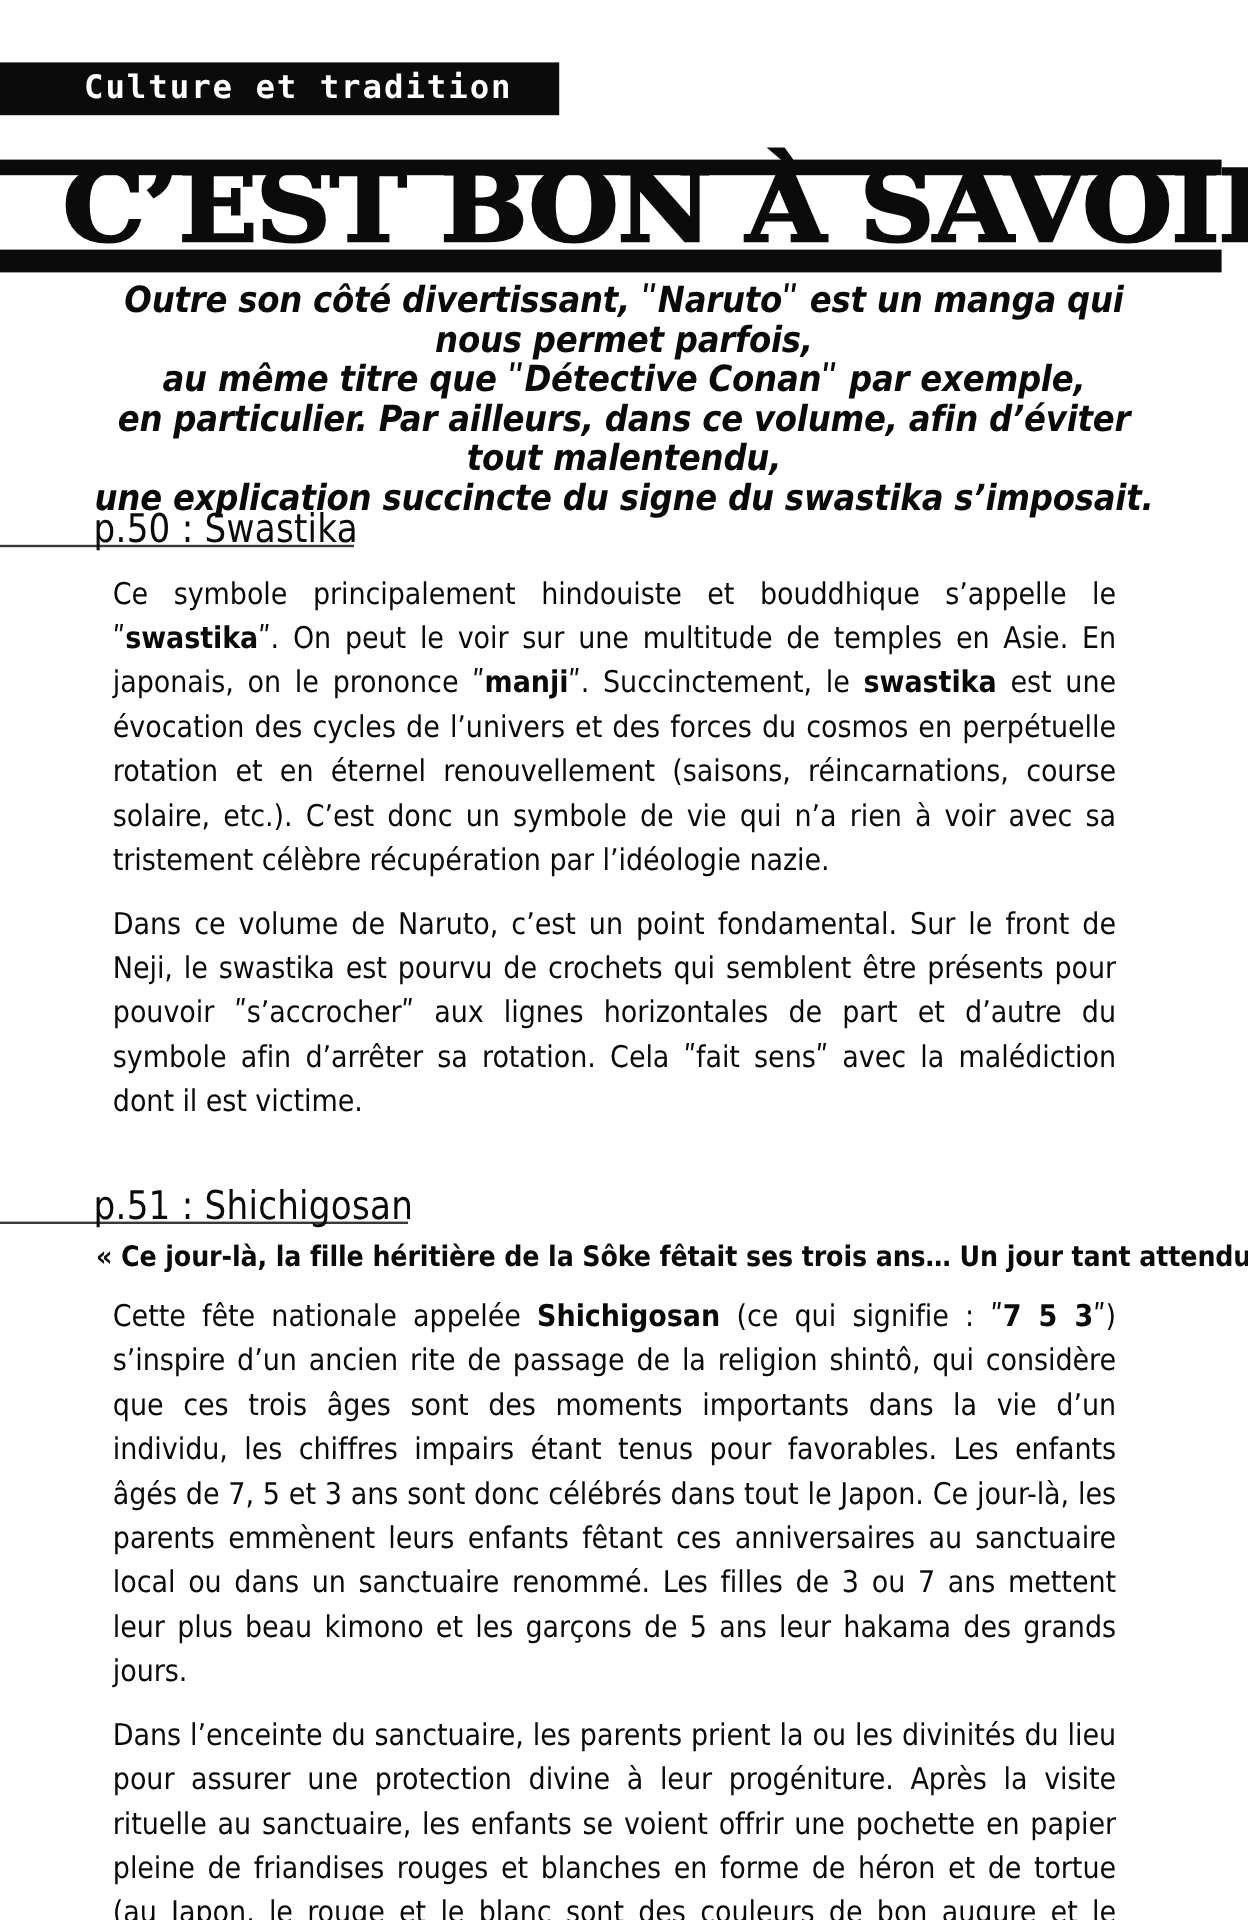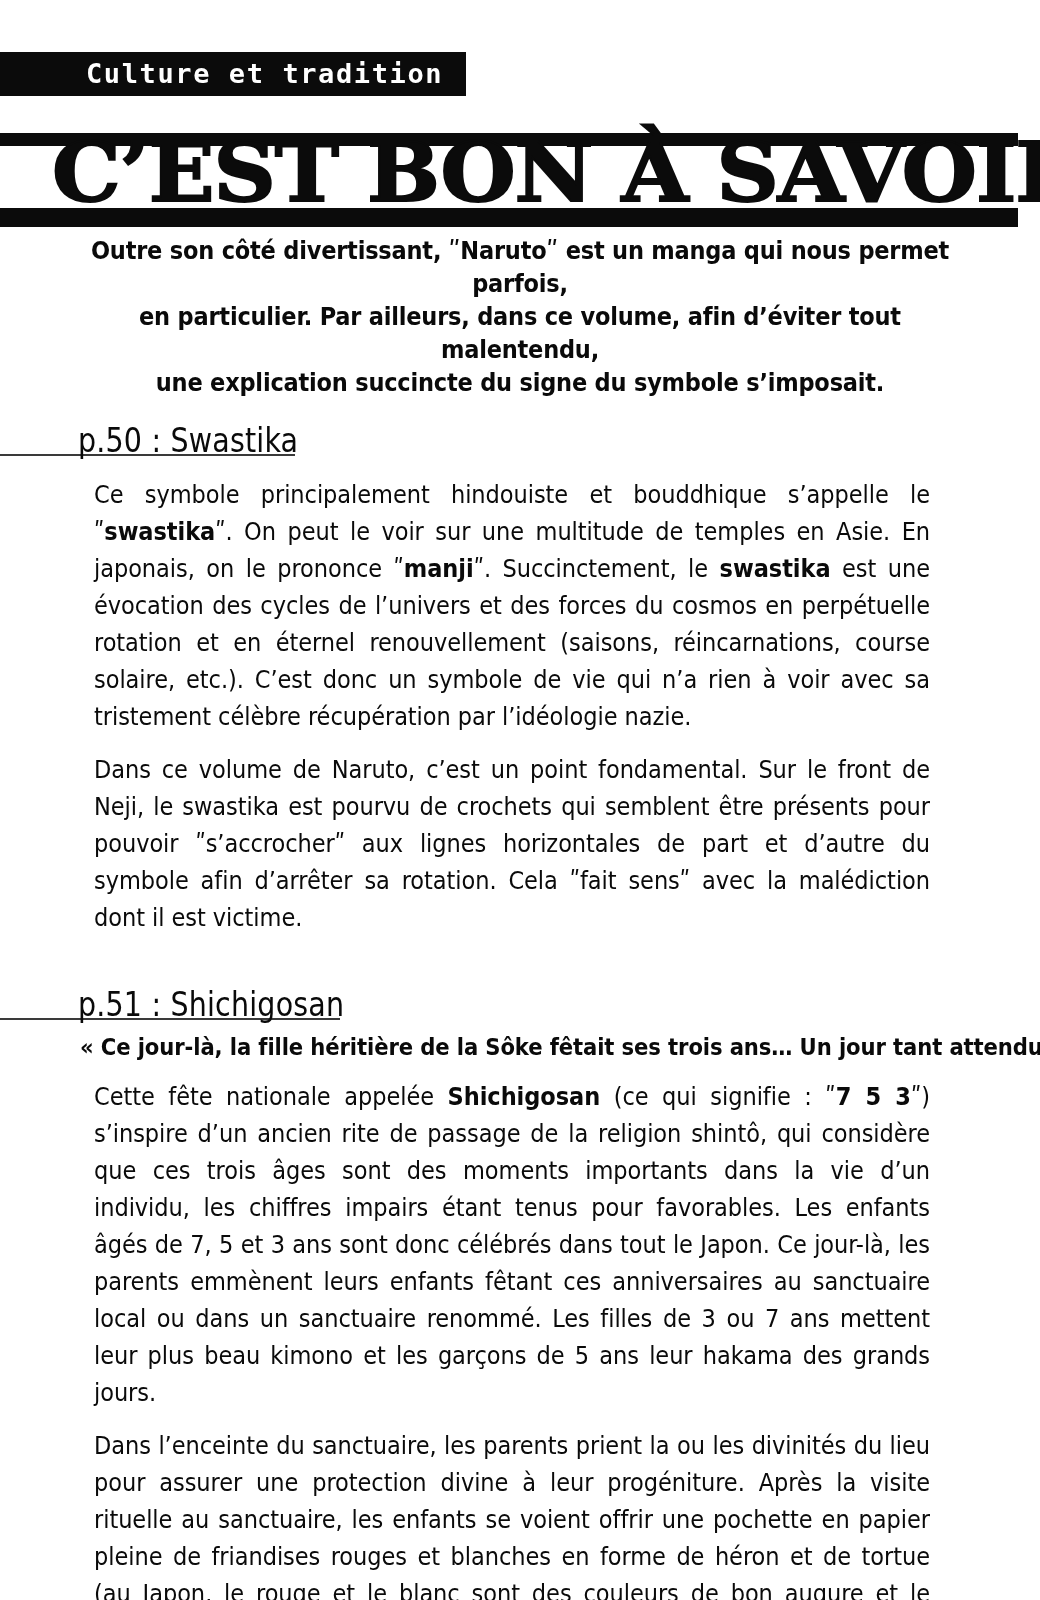--- a/index.html
+++ b/index.html
@@ -26,21 +26,21 @@
   .rubric-banner {
     position: absolute;
     left: 0;
     top: 52px;
     width: 466px;
     height: 44px;
     background: #0b0b0b;
   }
   .rubric-label {
     position: absolute;
-    left: 86px;
+    left: 70px;
     top: 55px;
     width: 380px;
     height: 38px;
     line-height: 38px;
     color: #ffffff;
     font-family: "DejaVu Sans Mono", "Liberation Mono", monospace;
     font-size: 27px;
     font-weight: 700;
     letter-spacing: 1.6px;
     white-space: nowrap;
@@ -89,25 +89,26 @@
   }
 
   
   .intro {
     position: absolute;
     left: 70px;
     top: 234px;
     width: 900px;
     text-align: center;
     font-family: "DejaVu Sans Condensed", "Liberation Sans Narrow", "Liberation Sans", sans-serif;
-    font-size: 25px;
+    font-size: 30px;
     font-weight: 700;
     line-height: 33px;
     color: #0a0a0a;
     letter-spacing: -0.2px;
+    font-style: italic;
   }
   .intro p { margin: 0; }
 
   
   .content {
     position: absolute;
     left: 0;
     top: 414px;
     width: 1040px;
   }
@@ -192,22 +193,23 @@
   <div class="rubric-label">Culture et tradition</div>
 
   <div class="masthead">
     <div class="masthead-bar-top" style="background: rgb(11, 11, 11);"></div>
     <div class="masthead-bar-bottom" style="background: rgb(11, 11, 11);"></div>
     <div class="masthead-title">C’EST BON À SAVOIR</div>
   </div>
 
   <div class="intro">
     <p>Outre son côté divertissant, ʺNarutoʺ est un manga qui nous permet parfois,</p>
+    <p>au même titre que ʺDétective Conanʺ par exemple,</p>
     <p>en particulier. Par ailleurs, dans ce volume, afin d’éviter tout malentendu,</p>
-    <p>une explication succincte du signe du symbole s’imposait.</p>
+    <p>une explication succincte du signe du swastika s’imposait.</p>
   </div>
 
   <div class="content">
 
     <div class="section-head">
       <div class="section-rule" style="width: 295.421px;"></div>
       <div class="section-title">p.50 : Swastika</div>
     </div>
 
 

